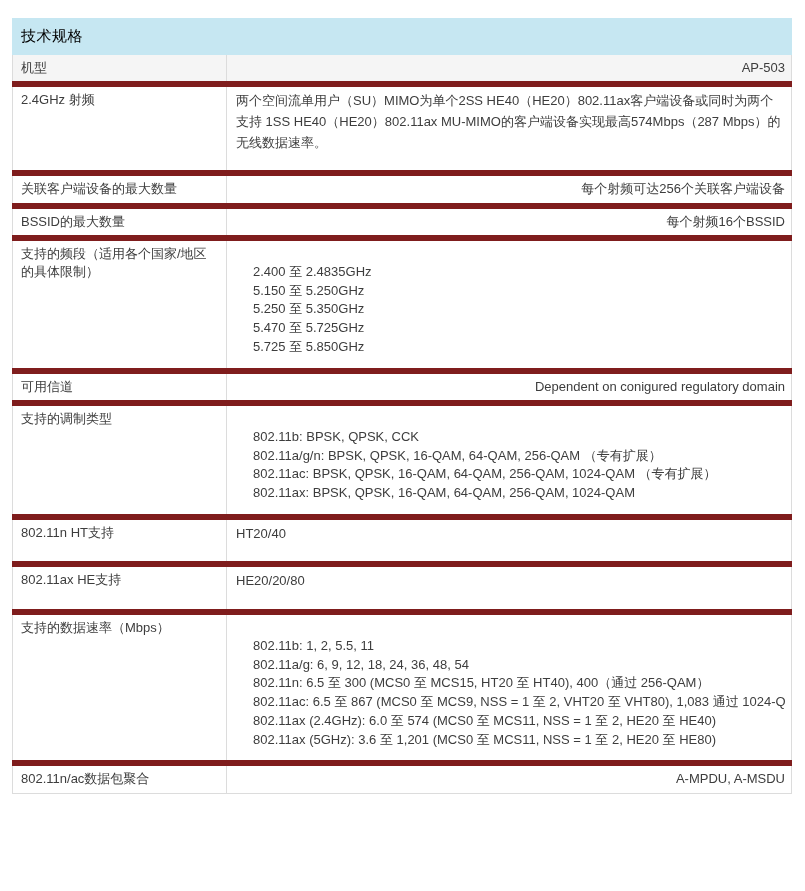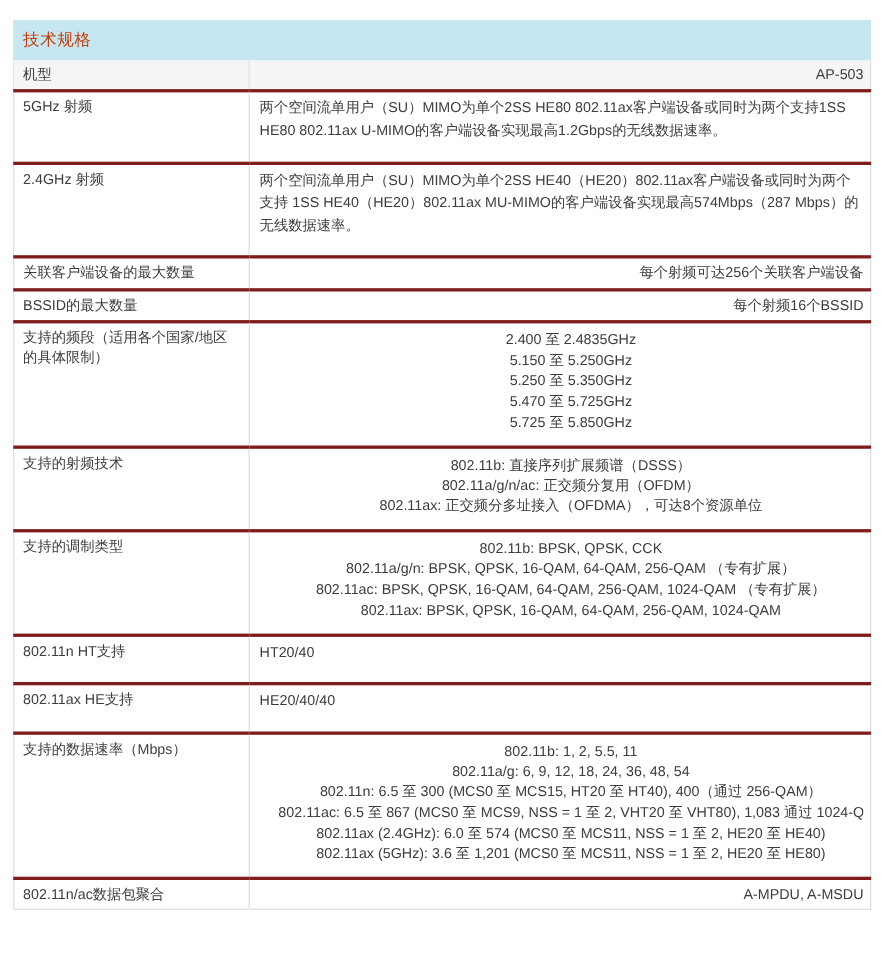--- a/index.html
+++ b/index.html
@@ -18,35 +18,35 @@
   .spec-wrap {
     margin: 18px 13px 0 12px;
   }
   .spec-header {
     background: #c6e7f2;
     height: 37px;
     display: flex;
     align-items: center;
     padding: 0 9px;
     font-size: 15px;
-    color: #c2410c;
+    color: #000000;
     letter-spacing: 0.5px;
   }
   table.spec-table {
     width: 100%;
     border-collapse: collapse;
     table-layout: fixed;
     border: 1px solid #dcdcdc;
     border-top: none;
     font-size: 13px;
   }
   col.c-label { width: 214px; }
   tr.spec-row td {
     vertical-align: top;
-    border-bottom: 3px solid #7f1d1d;
+    border-bottom: 6px solid #7f1d1d;
   }
   tr.spec-row:first-child td {
     background: #f5f5f5;
   }
   tr.spec-row:last-child td {
     border-bottom: none;
   }
   td.label-cell {
     border-right: 1px solid #dcdcdc;
     padding: 4px 10px 4px 8px;
@@ -61,24 +61,23 @@
     display: block;
     white-space: nowrap;
     overflow: hidden;
     text-align: right;
   }
   td.value-cell p.para {
     margin: 0 0 13px 0;
     line-height: 1.58;
   }
   td.value-cell ul.bullets {
-    margin: 2px 0 7px 0;
+    margin: 18px 0 7px 0;
     padding-left: 17px;
     list-style: disc outside;
-    text-align: center;
   }
   td.value-cell ul.bullets li {
     line-height: 1.44;
     white-space: nowrap;
     overflow: hidden;
   }
 </style>
 </head>
 <body>
 
@@ -90,26 +89,20 @@
     <table class="spec-table">
       <colgroup>
         <col class="c-label">
         <col class="c-value">
       </colgroup>
       <tbody id="spec-body">
           <tr class="spec-row">
             <td class="label-cell"><span>机型</span></td>
             <td class="value-cell">
               <span class="plain">AP-503</span>
-            </td>
-          </tr>
-          <tr class="spec-row">
-            <td class="label-cell"><span>5GHz 射频</span></td>
-            <td class="value-cell">
-              <p class="para">两个空间流单用户（SU）MIMO为单个2SS HE80 802.11ax客户端设备或同时为两个支持1SS HE80 802.11ax U-MIMO的客户端设备实现最高1.2Gbps的无线数据速率。</p>
             </td>
           </tr>
           <tr class="spec-row">
             <td class="label-cell"><span>2.4GHz 射频</span></td>
             <td class="value-cell">
               <p class="para">两个空间流单用户（SU）MIMO为单个2SS HE40（HE20）802.11ax客户端设备或同时为两个支持 1SS HE40（HE20）802.11ax MU-MIMO的客户端设备实现最高574Mbps（287 Mbps）的无线数据速率。</p>
             </td>
           </tr>
           <tr class="spec-row">
             <td class="label-cell"><span>关联客户端设备的最大数量</span></td>
@@ -129,27 +122,23 @@
               <ul class="bullets">
                 <li>2.400 至 2.4835GHz</li>
                 <li>5.150 至 5.250GHz</li>
                 <li>5.250 至 5.350GHz</li>
                 <li>5.470 至 5.725GHz</li>
                 <li>5.725 至 5.850GHz</li>
               </ul>
             </td>
           </tr>
           <tr class="spec-row">
-            <td class="label-cell"><span>支持的射频技术</span></td>
+            <td class="label-cell"><span>可用信道</span></td>
             <td class="value-cell">
-              <ul class="bullets">
-                <li>802.11b: 直接序列扩展频谱（DSSS）</li>
-                <li>802.11a/g/n/ac: 正交频分复用（OFDM）</li>
-                <li>802.11ax: 正交频分多址接入（OFDMA），可达8个资源单位</li>
-              </ul>
+              <span class="plain">Dependent on conigured regulatory domain</span>
             </td>
           </tr>
           <tr class="spec-row">
             <td class="label-cell"><span>支持的调制类型</span></td>
             <td class="value-cell">
               <ul class="bullets">
                 <li>802.11b: BPSK, QPSK, CCK</li>
                 <li>802.11a/g/n: BPSK, QPSK, 16-QAM, 64-QAM, 256-QAM （专有扩展）</li>
                 <li>802.11ac: BPSK, QPSK, 16-QAM, 64-QAM, 256-QAM, 1024-QAM （专有扩展）</li>
                 <li>802.11ax: BPSK, QPSK, 16-QAM, 64-QAM, 256-QAM, 1024-QAM</li>
@@ -158,21 +147,21 @@
           </tr>
           <tr class="spec-row">
             <td class="label-cell"><span>802.11n HT支持</span></td>
             <td class="value-cell">
               <p class="para">HT20/40</p>
             </td>
           </tr>
           <tr class="spec-row">
             <td class="label-cell"><span>802.11ax HE支持</span></td>
             <td class="value-cell">
-              <p class="para">HE20/40/40</p>
+              <p class="para">HE20/20/80</p>
             </td>
           </tr>
           <tr class="spec-row">
             <td class="label-cell"><span>支持的数据速率（Mbps）</span></td>
             <td class="value-cell">
               <ul class="bullets">
                 <li>802.11b: 1, 2, 5.5, 11</li>
                 <li>802.11a/g: 6, 9, 12, 18, 24, 36, 48, 54</li>
                 <li>802.11n: 6.5 至 300 (MCS0 至 MCS15, HT20 至 HT40), 400（通过 256-QAM）</li>
                 <li>802.11ac: 6.5 至 867 (MCS0 至 MCS9, NSS = 1 至 2, VHT20 至 VHT80), 1,083 通过 1024-QAM</li>

